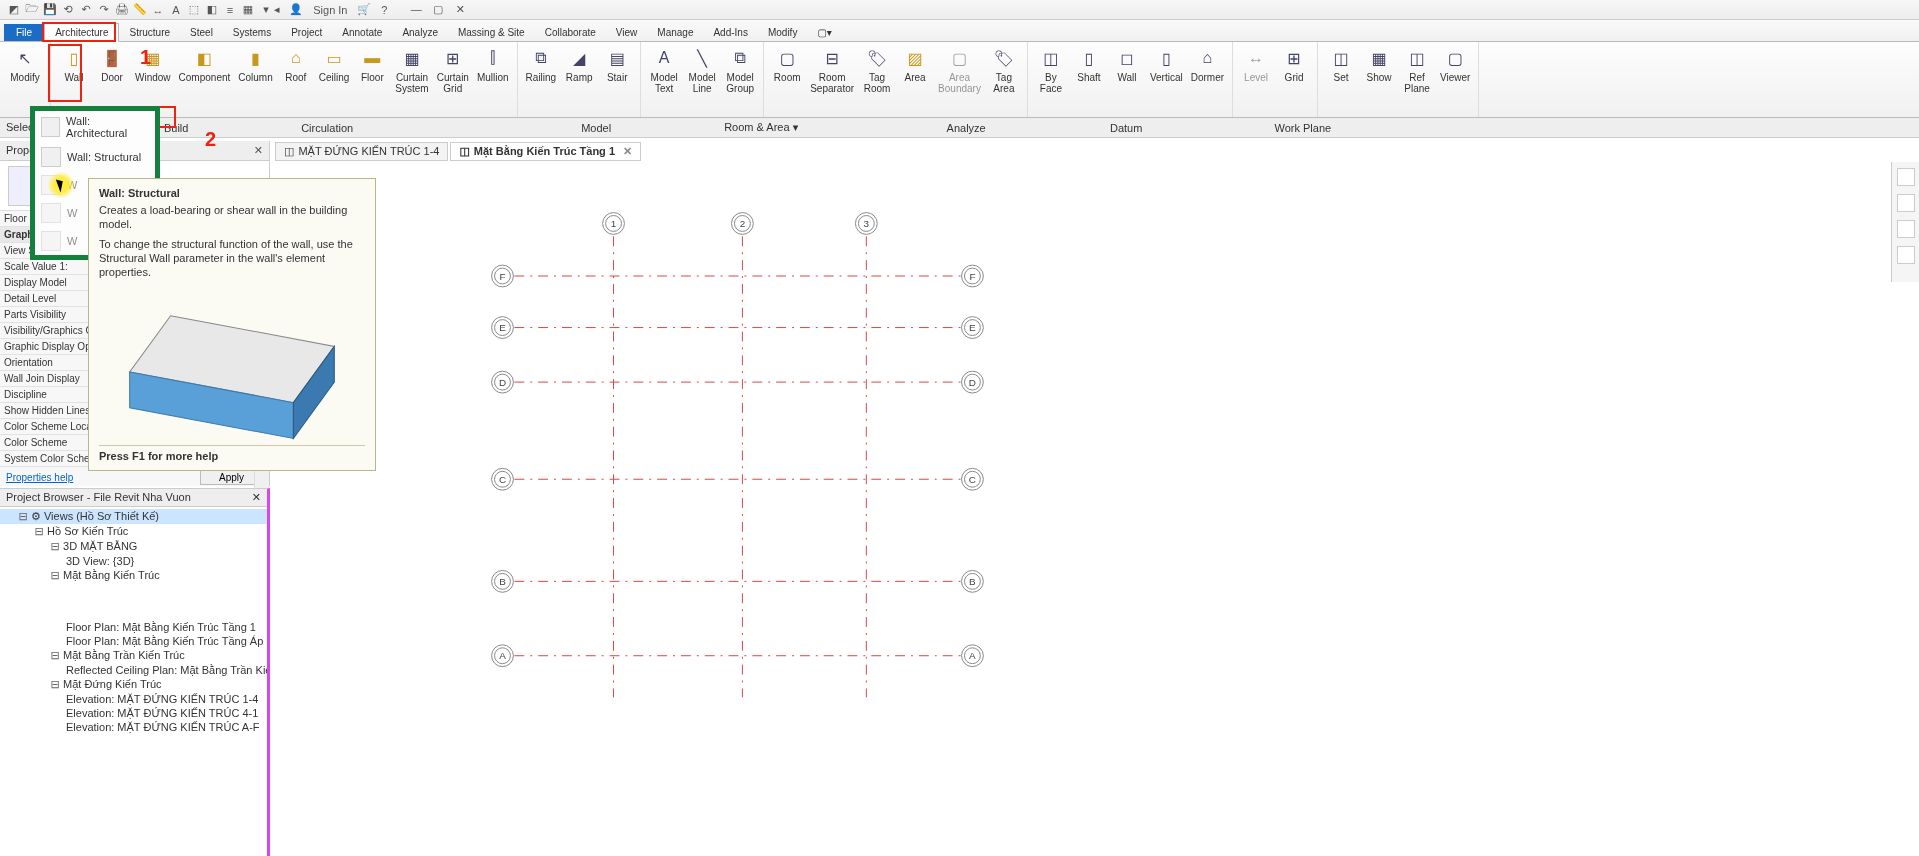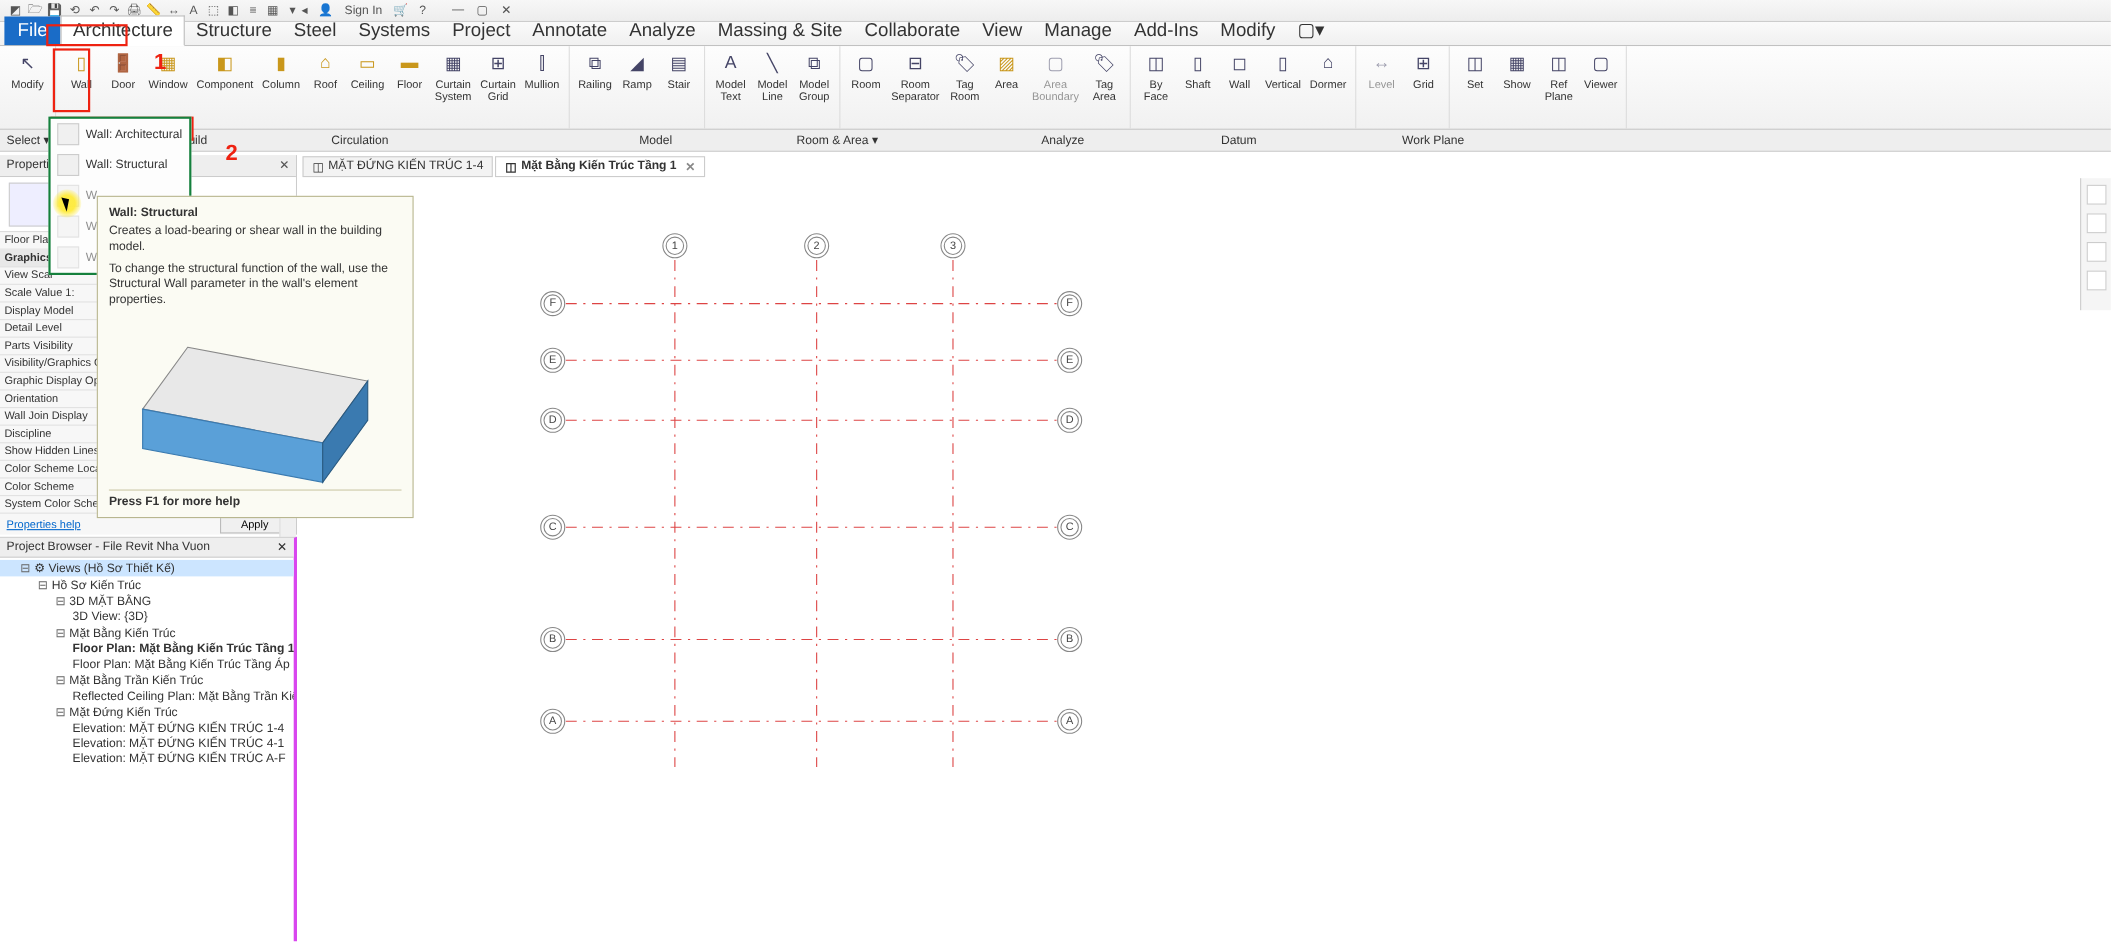--- a/index.html
+++ b/index.html
@@ -9,38 +9,38 @@
 .title-bar { height: 20px; background: linear-gradient(#f7f7f7,#ededed); display: flex; align-items: center; border-bottom: 1px solid #ccc; }
 .qat { display: flex; gap: 2px; padding-left: 6px; align-items: center; }
 .qat .ic { width: 16px; height: 16px; display: inline-flex; align-items: center; justify-content: center; color: #555; font-size: 11px; }
 .title-text { flex: 1; text-align: center; color: #555; font-size: 11px; }
 .title-right { display: flex; gap: 10px; padding-right: 8px; align-items: center; color: #555; }
 .win-btns { display: flex; gap: 4px; margin-left: 10px; }
 .win-btns span { width: 18px; text-align: center; }
 
 
 .ribbon-tabs { height: 22px; background: linear-gradient(#fafafa,#f0f0f0); display: flex; align-items: flex-end; border-bottom: 1px solid #bbb; padding-left: 4px; }
-.rtab { padding: 3px 10px; font-size: 17px; color: #333; cursor: pointer; text-align: center; }
+.rtab { padding: 3px 10px; font-size: 10px; color: #333; cursor: pointer; text-align: center; }
 .rtab.active { background: #fff; border: 1px solid #bbb; border-bottom: 1px solid #fff; position: relative; top: 1px; }
 .file-tab { background: #1a6cc7; color: #fff; padding: 3px 12px; }
 .red-box1 { position: absolute; border: 2px solid #e21; pointer-events: none; }
 
 
 .ribbon { height: 76px; background: linear-gradient(#fdfdfd,#f1f1f1); border-bottom: 1px solid #bbb; display: flex; }
 .rgroup { display: flex; flex-direction: column; align-items: center; border-right: 1px solid #ddd; padding: 2px 4px 0; }
 .rbtns { display: flex; gap: 0; }
 .rbtn { display: flex; flex-direction: column; align-items: center; justify-content: flex-start; padding: 2px 4px; min-width: 38px; cursor: pointer; }
 .rbtn.disabled { opacity: 0.5; }
 .rbtn .ric { width: 24px; height: 24px; display: flex; align-items: center; justify-content: center; font-size: 16px; color: #446; }
 .rbtn .ric.gold { color: #c9971b; }
 .rbtn .rlbl { font-size: 10px; text-align: center; line-height: 11px; margin-top: 2px; white-space: pre-line; }
 .modify-btn { width: 42px; }
 
 
-.wall-dd { position: absolute; left: 44px; top: 106px; width: 130px; background: #fdfdfd; border: 2px solid #15803d; z-index: 20; }
+.wall-dd { position: absolute; left: 30px; top: 106px; width: 130px; background: #fdfdfd; border: 5px solid #15803d; z-index: 20; }
 .wall-dd-item { display: flex; align-items: center; gap: 6px; padding: 4px 6px; font-size: 11px; }
 .wall-dd-item .wic { width: 20px; height: 20px; background: #f0f0f0; border: 1px solid #ccc; }
 .wall-dd-item.cut { opacity: 0.55; }
 .highlight-circle { position: absolute; left: 48px; top: 172px; width: 26px; height: 26px; border-radius: 50%; background: radial-gradient(circle, rgba(255,235,59,0.95) 40%, rgba(255,235,59,0) 75%); z-index: 30; display: flex; align-items: center; justify-content: center; }
 .cursor-arrow { width: 0; height: 0; border-left: 6px solid #000; border-top: 4px solid transparent; border-bottom: 10px solid transparent; transform: rotate(-20deg); }
 
 
 .tooltip { position: absolute; left: 88px; top: 178px; width: 288px; background: #fbfbf3; border: 1px solid #b8b68f; z-index: 25; padding: 8px 10px; font-size: 11px; color: #333; }
 .tooltip .tt-title { font-weight: bold; margin-bottom: 4px; }
 .tooltip .tt-body { margin-bottom: 6px; line-height: 14px; }
@@ -73,21 +73,21 @@
 .apply-btn { background: #f0f0f0; border: 1px solid #bbb; padding: 1px 18px; font-size: 10px; }
 .scrollv { position: absolute; right: 0; top: 80px; width: 15px; height: 380px; background: #f0f0f0; border-left: 1px solid #ddd; }
 
 
 .browser { position: absolute; left: 0; top: 488px; width: 270px; background: #fff; border-right: 3px solid #d946ef; border-top: 1px solid #ccc; height: 368px; }
 .browser-head { padding: 2px 6px; font-size: 11px; background: #eee; border-bottom: 1px solid #ccc; display: flex; justify-content: space-between; }
 .tree { padding: 2px 0; font-size: 11px; }
 .tnode { padding: 1px 0 1px 4px; white-space: nowrap; overflow: hidden; }
 .tnode .tgl { display: inline-block; width: 10px; text-align: center; color: #666; }
 .tnode.sel { background: #cce5ff; }
-.tnode.bold { font-weight: bold; }
+.tnode.bold { font-weight: normal; margin-top: 37px; }
 .ind1 { padding-left: 18px; } .ind2 { padding-left: 34px; } .ind3 { padding-left: 50px; } .ind4 { padding-left: 66px; }
 
 
 .canvas { position: absolute; left: 270px; top: 162px; right: 30px; bottom: 0; background: #fff; }
 .canvas svg { width: 100%; height: 100%; }
 .grid-line { stroke: #d44; stroke-width: 1; stroke-dasharray: 10 6 2 6; }
 .bubble { fill: #fff; stroke: #888; stroke-width: 1; }
 .bubble-txt { font-size: 10px; fill: #444; text-anchor: middle; dominant-baseline: central; }
 
 

